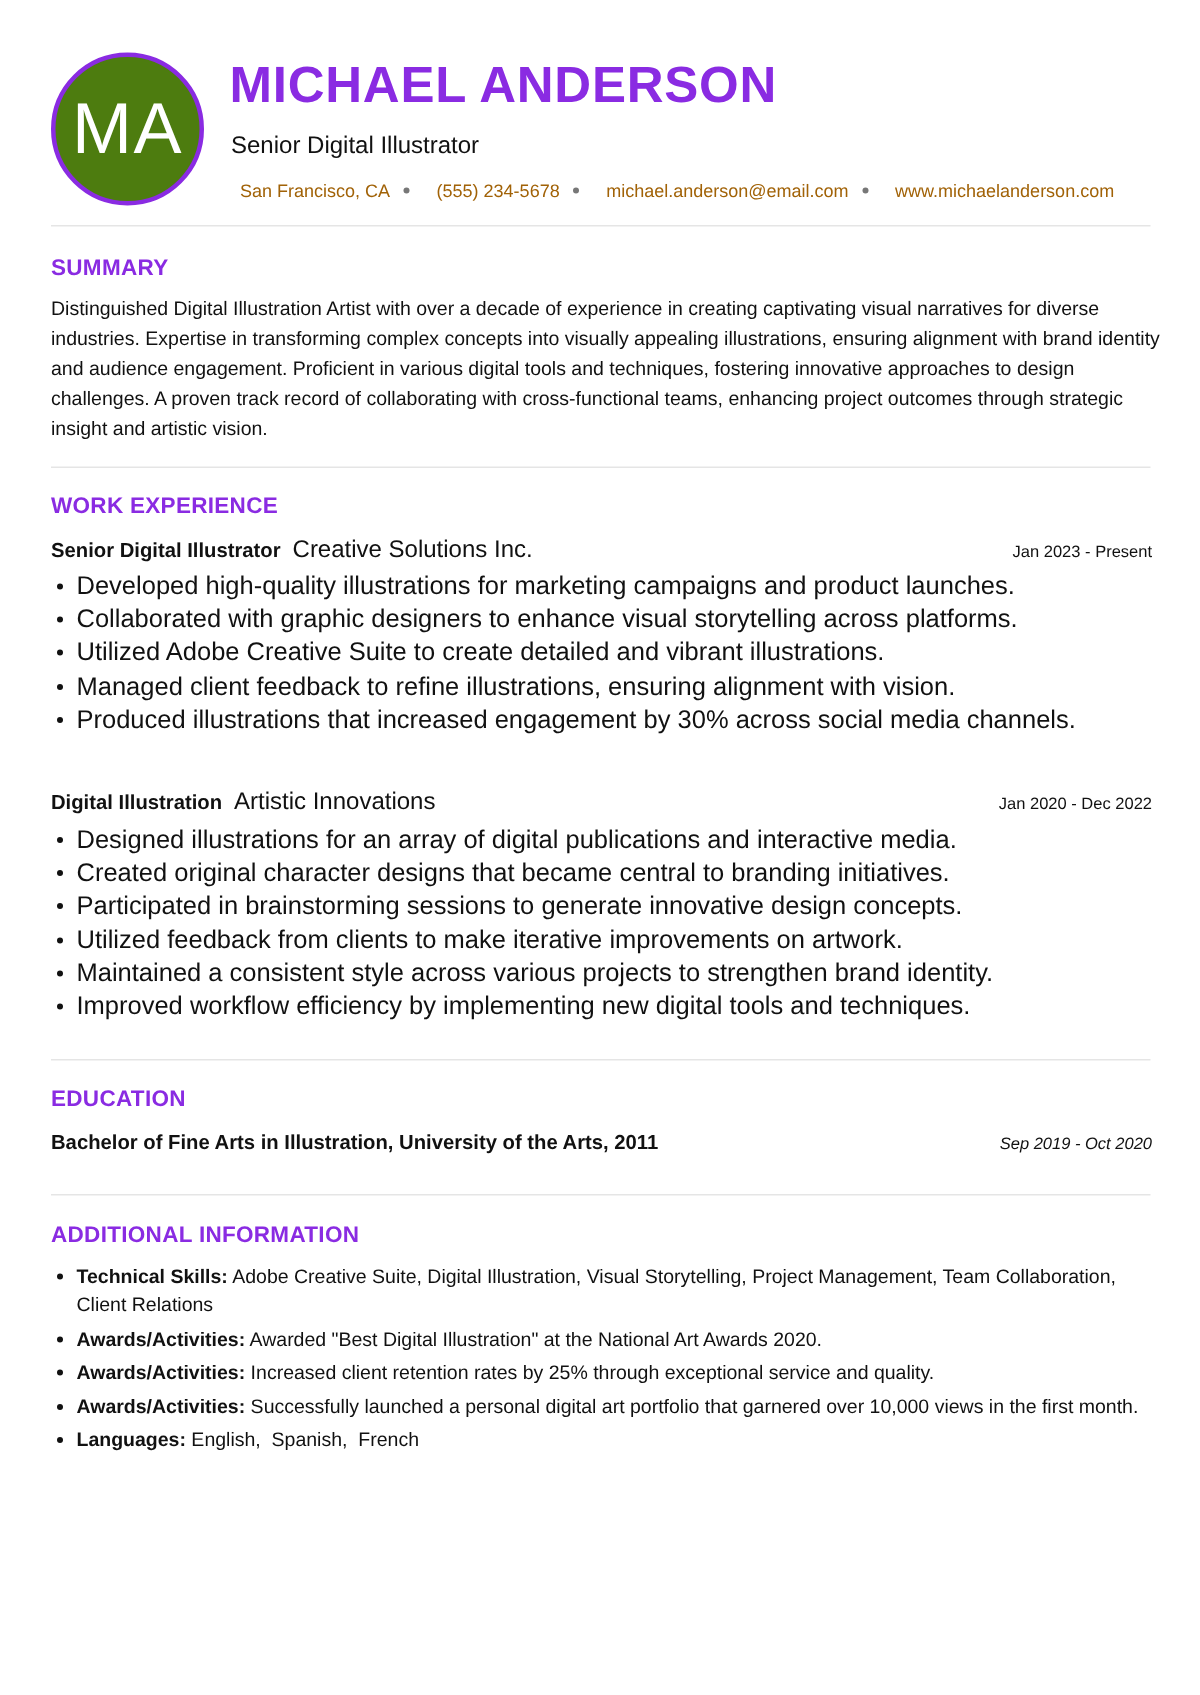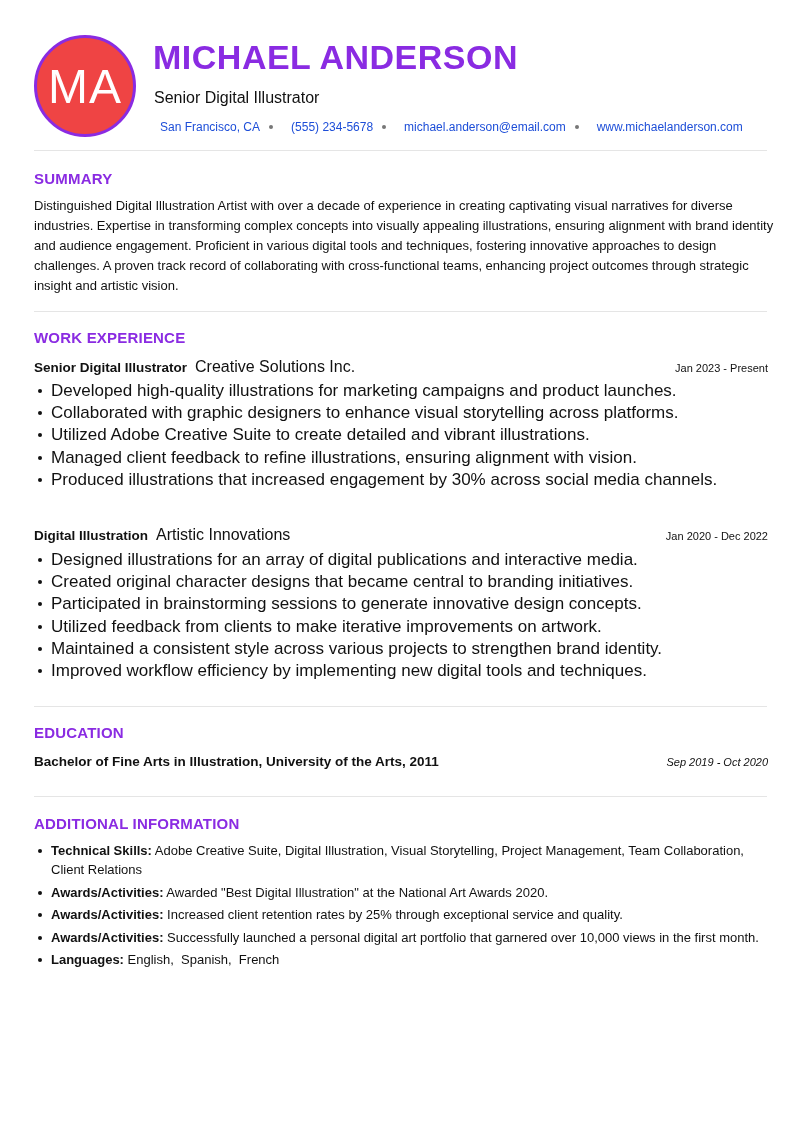--- a/index.html
+++ b/index.html
@@ -1,25 +1,25 @@
 <!DOCTYPE html>
 <html><head>
 <meta charset="utf-8">
 <style>
   * { box-sizing: border-box; margin: 0; padding: 0; }
   html, body { width: 800px; height: 1130px; background: #ffffff; }
   body { font-family: "Liberation Sans", "DejaVu Sans", sans-serif; color: #111111; position: relative; overflow: hidden; }
 
   .header { position: absolute; left: 0; top: 0; width: 800px; height: 150px; }
   .avatar { position: absolute; left: 34px; top: 35px; width: 102px; height: 102px; border-radius: 50%;
-    background: #ef4444; border: 3px solid #8a2be2; display: flex; align-items: center; justify-content: center; }
+    background: #4d7c0f; border: 3px solid #8a2be2; display: flex; align-items: center; justify-content: center; }
   .avatar span { color: #ffffff; font-size: 48px; font-weight: 400; letter-spacing: 1px; }
   .name { position: absolute; left: 153px; top: 38px; font-size: 34px; font-weight: 700; color: #8a2be2; letter-spacing: 0.5px; }
   .jobtitle { position: absolute; left: 154px; top: 89px; font-size: 16px; color: #111; }
-  .contact { position: absolute; left: 160px; top: 120px; font-size: 12px; color: #1d4ed8; display: flex; align-items: center; white-space: nowrap; }
+  .contact { position: absolute; left: 160px; top: 120px; font-size: 12px; color: #a16207; display: flex; align-items: center; white-space: nowrap; }
   .contact .dot { display: inline-block; width: 4px; height: 4px; background: #777; border-radius: 50%; margin: 0 18px 0 9px; }
   .hr { position: absolute; left: 34px; width: 733px; height: 1px; background: #e5e5e5; }
 
   .section-title { position: absolute; left: 34px; font-size: 15px; font-weight: 700; color: #8a2be2; letter-spacing: 0.2px; }
   .summary-text { position: absolute; left: 34px; top: 196px; width: 740px; font-size: 13px; line-height: 20px; color: #111; }
 
   .job-head { position: absolute; left: 34px; width: 734px; display: flex; justify-content: space-between; align-items: baseline; }
   .job-head .role { font-size: 13.5px; font-weight: 700; color: #111; }
   .job-head .company { font-size: 16px; font-weight: 400; color: #111; margin-left: 8px; }
   .job-head .dates { font-size: 11px; color: #111; }

